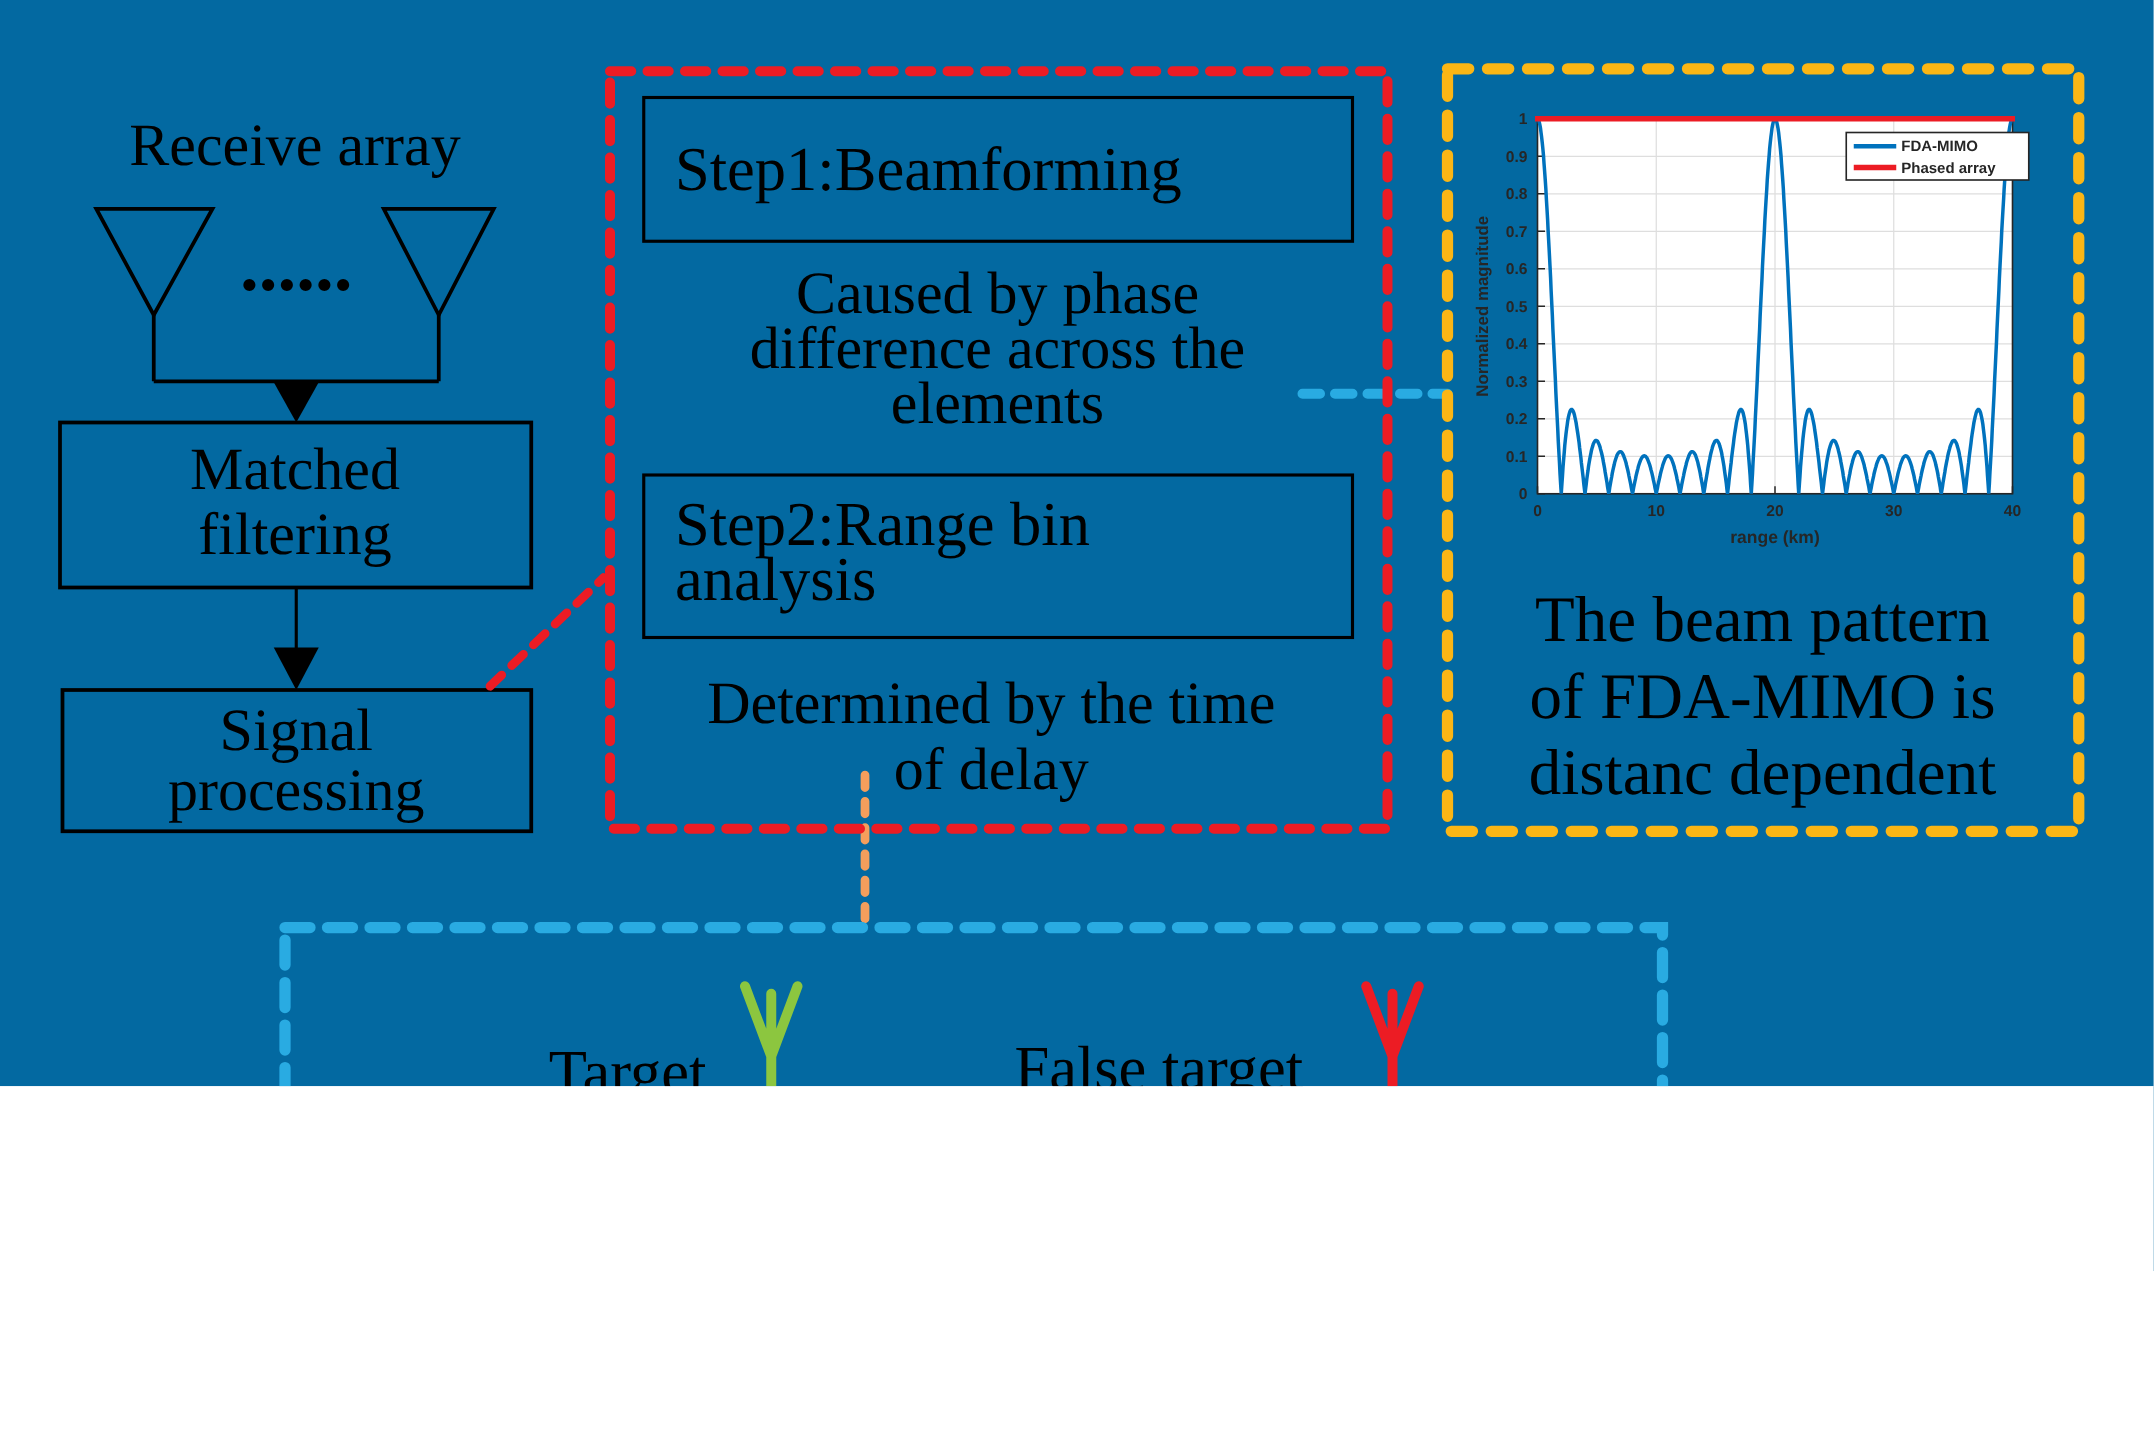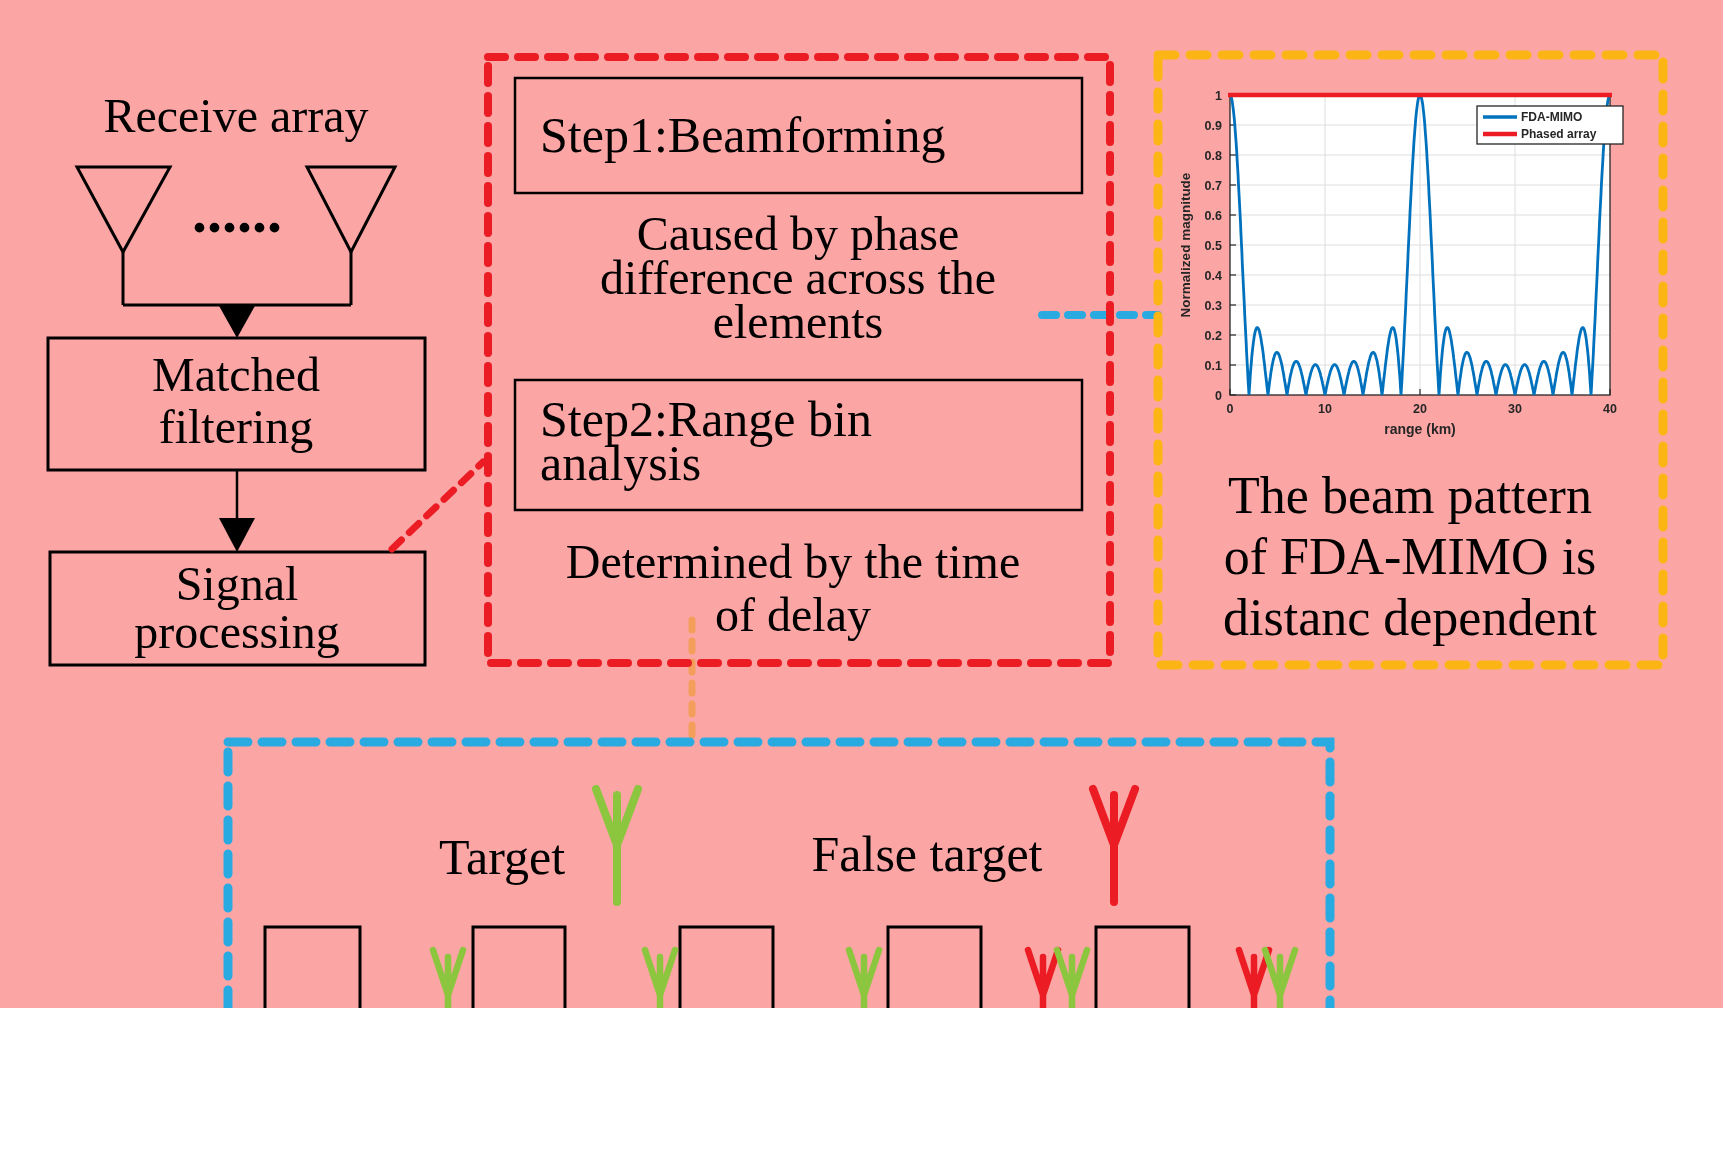--- a/index.html
+++ b/index.html
@@ -1,16 +1,16 @@
 <!DOCTYPE html>
 <html><head>
 <meta charset="utf-8">
 <style>
   html,body{margin:0;padding:0;background:#ffffff;}
-  .stage{position:relative;width:1723px;height:1008px;background:#fca5a5;overflow:hidden;
+  .stage{position:relative;width:1723px;height:869px;background:#0369a1;overflow:hidden;
          font-family:"Liberation Serif","DejaVu Serif",serif;}
   svg{display:block;}
   text{fill:#000;}
   .serif-lg{font-family:"Liberation Serif","DejaVu Serif",serif;}
   .chart-label{font-family:"Liberation Sans","DejaVu Sans",sans-serif;font-weight:bold;fill:#262626;}
 </style>
 </head>
 <body>
 
 <div class="stage">

